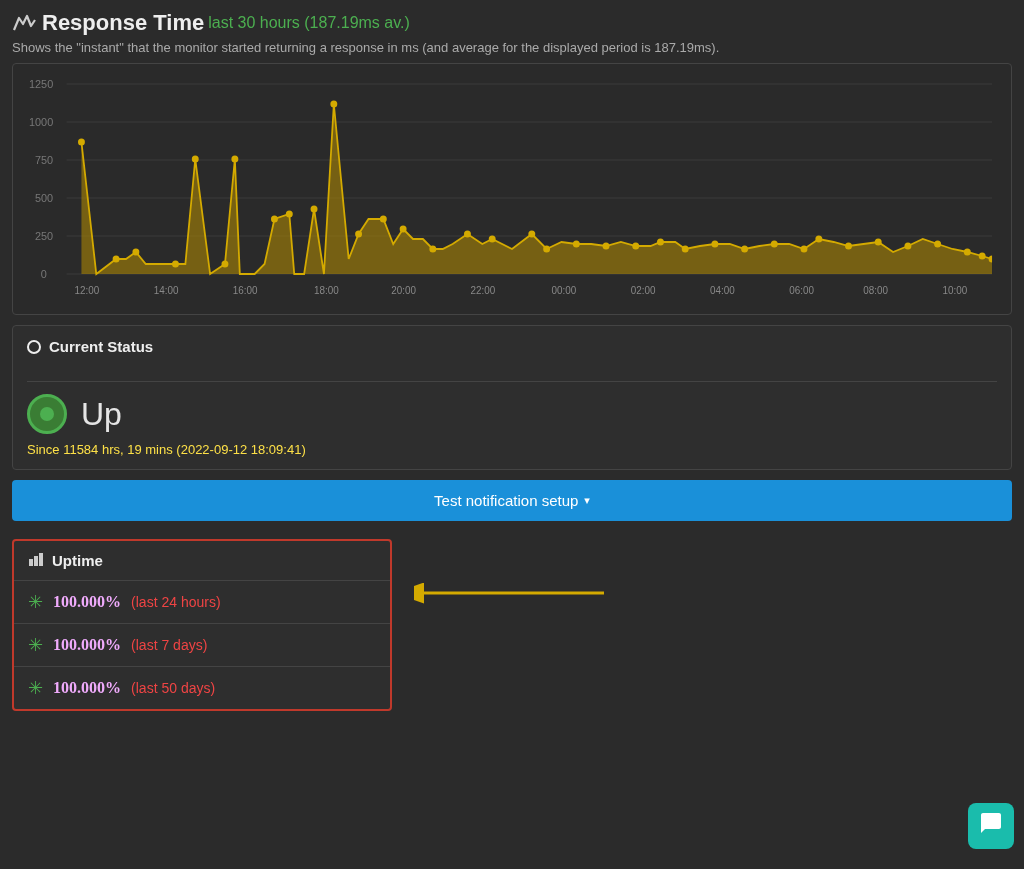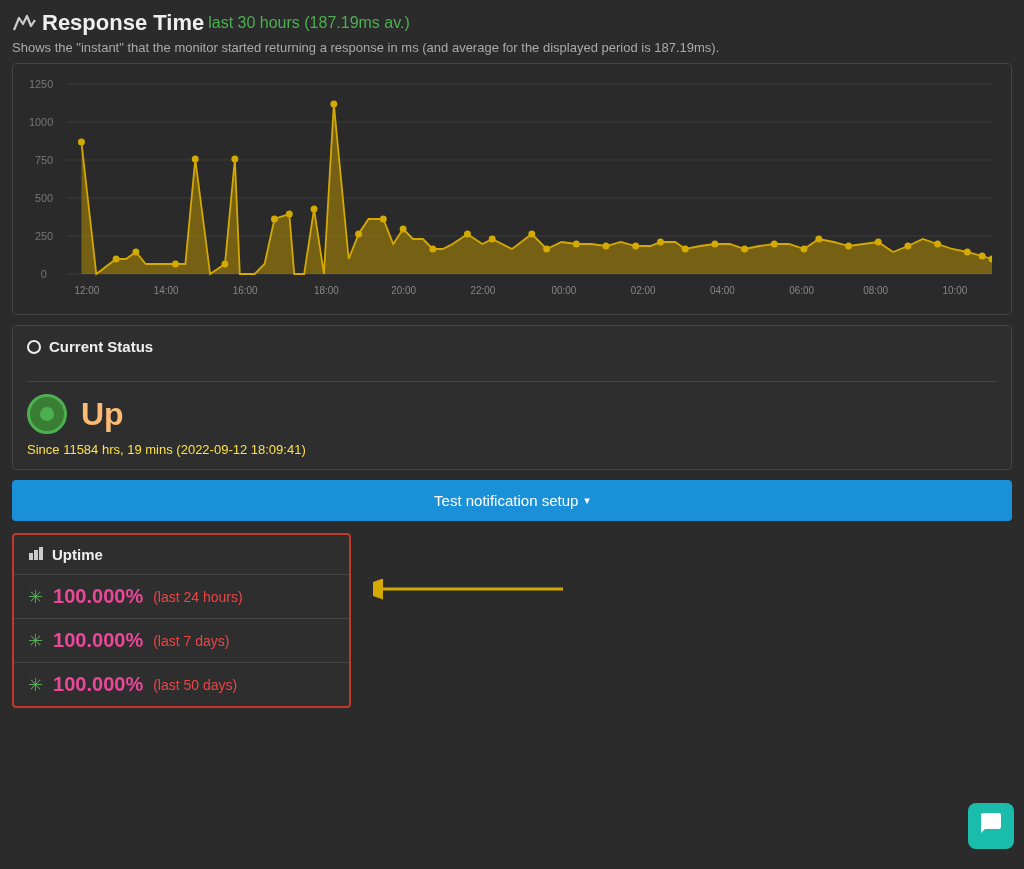--- a/index.html
+++ b/index.html
@@ -118,56 +118,56 @@
     }
     .status-up-icon::after {
       content: '';
       width: 14px;
       height: 14px;
       border-radius: 50%;
       background: #4caf50;
     }
     .status-up-text {
       font-size: 32px;
-      font-weight: bold;
-      color: #fdba74;
+      font-weight: normal;
+      color: #e5e5e5;
     }
     .status-since {
       font-size: 13px;
       color: #fde047;
     }
 
     
     .test-notification-btn {
       background: #1a90d9;
       color: #fff;
       border: none;
       border-radius: 4px;
       padding: 12px 0;
       font-size: 15px;
       width: calc(100% - 24px);
-      margin: 0 12px 10px 12px;
+      margin: 0 12px 2px 12px;
       cursor: pointer;
       display: flex;
       align-items: center;
       justify-content: center;
       gap: 6px;
     }
     .dropdown-arrow {
       font-size: 11px;
     }
 
     
     .uptime-section {
       background: #2e2e2e;
       border: 2px solid #c0392b;
       border-radius: 4px;
-      margin: 2px 12px;
+      margin: 16px 12px;
       padding: 0;
-      width: 339px;
+      width: 380px;
       position: relative;
     }
     .uptime-header {
       display: flex;
       align-items: center;
       gap: 8px;
       padding: 10px 14px 10px 14px;
       border-bottom: 1px solid #444;
       font-size: 15px;
       font-weight: bold;
@@ -181,23 +181,24 @@
       display: flex;
       align-items: center;
       gap: 10px;
       padding: 10px 14px;
       border-bottom: 1px solid #444;
     }
     .uptime-row:last-child {
       border-bottom: none;
     }
     .uptime-percent {
-      color: #ec4899;
-      font-size: 20px;
+      color: #f0abfc;
+      font-size: 16px;
       font-weight: bold;
+      font-family: Liberation Serif, serif;
     }
     .uptime-period {
       color: #ef4444;
       font-size: 14px;
     }
     .green-star {
       color: #4caf50;
       font-size: 18px;
     }
 

